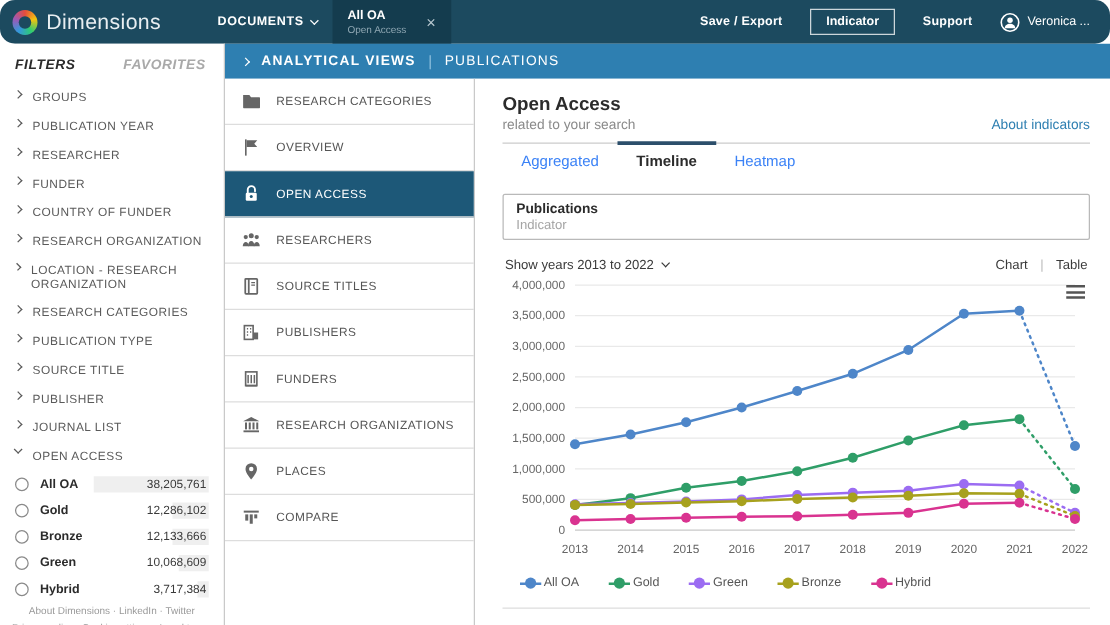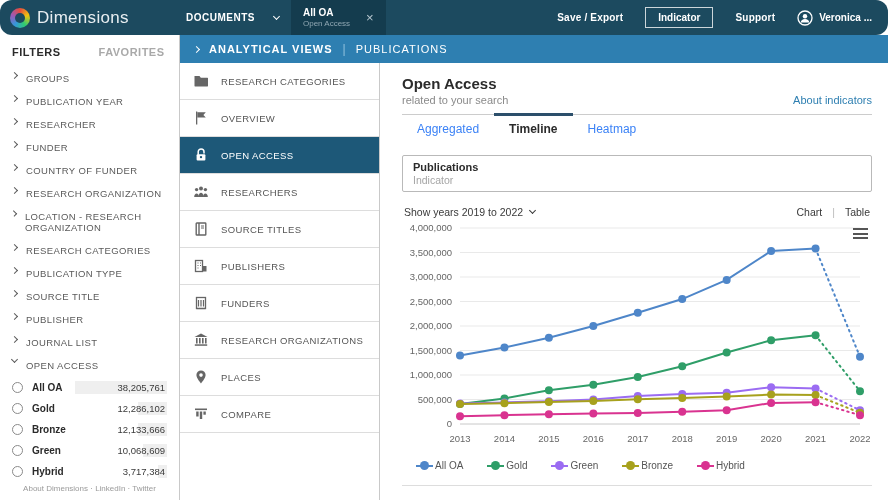--- a/index.html
+++ b/index.html
@@ -8,39 +8,39 @@
          grid-template-rows:35px 28px 1fr; overflow:hidden; position:relative; background:#fff; }
 
   
   .navbar { grid-column:1/4; grid-row:1; background:#1c4a5f; display:flex; align-items:center; color:#fff;border-radius:12px; }
   .brand { display:flex; align-items:center; gap:7px; padding-left:10px; width:170px; }
   .logo { width:20px; height:20px; border-radius:50%;
           background:conic-gradient(#e74c3c,#f1c40f,#2ecc71,#3498db,#9b59b6,#e74c3c);
           position:relative; }
   .logo::after { content:''; position:absolute; left:5px; top:5px; width:10px; height:10px; border-radius:50%; background:#1c4a5f; }
   .brand-name { font-size:17px; font-weight:400; color:#e8eef1; letter-spacing:0.3px; }
-  .docs-label { font-size:10px; font-weight:bold; letter-spacing:0.5px; margin-left:16px; display:flex; align-items:center; gap:19px; }
+  .docs-label { font-size:10px; font-weight:bold; letter-spacing:0.5px; margin-left:4px; display:flex; align-items:center; gap:6px; }
   .doc-tab { margin-left:12px; height:35px; background:#143c4e; display:flex; align-items:center; padding:0 12px; gap:16px; }
   .doc-tab-title { font-size:10px; font-weight:bold; line-height:12px; }
   .doc-tab-sub { font-size:8px; color:#8fa7b3; line-height:10px; }
   .doc-close { color:#b6c6ce; font-size:13px; cursor:pointer; }
   .nav-right { margin-left:auto; display:flex; align-items:center; gap:22px; padding-right:16px; }
   .nav-link { font-size:10px; font-weight:bold; letter-spacing:0.2px; cursor:pointer; }
   .workflow-btn { border:1px solid #ccd6da; padding:4px 12px; font-size:10px; font-weight:bold; cursor:pointer; }
-  .user { display:flex; align-items:center; gap:6px; font-size:10px; font-weight:bold; }
+  .user { display:flex; align-items:center; gap:6px; font-size:10px; font-weight:normal; }
 
   
   .chev { display:inline-block; width:5px; height:5px; border-right:1.5px solid currentColor; border-bottom:1.5px solid currentColor; }
   .chev.right { transform:rotate(-45deg); }
   .chev.down  { transform:rotate(45deg); margin-top:-3px; }
 
   
   .sidebar { grid-column:1; grid-row:2/4; background:#fff; border-right:1px solid #c9c9c9; display:flex; flex-direction:column; overflow:hidden; }
   .sidebar-tabs { display:flex; gap:38px; padding:11px 12px 9px; }
-  .sidebar-tab { font-size:11px; font-weight:bold; letter-spacing:0.5px; color:#2b2b2b; cursor:pointer; }
+  .sidebar-tab { font-size:11px; font-weight:bold; letter-spacing:0.5px; color:#2b2b2b; cursor:pointer;font-style:italic; }
   .sidebar-tab.inactive { color:#a9a9a9; }
   .filter-item { display:flex; align-items:flex-start; gap:9px; padding:6px 12px; color:#5a5a5a; font-size:9.5px;
                  letter-spacing:0.4px; cursor:pointer; }
   .oa-option { display:flex; align-items:center; padding:3px 12px 3px 12px; cursor:pointer; }
   .radio { width:11px; height:11px; border:1.5px solid #8a8a8a; border-radius:50%; flex:none; }
   .oa-label { font-size:10px; font-weight:bold; color:#2b2b2b; margin-left:9px; }
   .count-wrap { margin-left:auto; position:relative; width:76px; height:15px; display:flex; align-items:center; justify-content:flex-end; }
   .count-bar { position:absolute; right:0; top:1px; height:13px; background:#efefef; }
   .count-num { position:relative; font-size:9.5px; color:#3a3a3a; padding-right:2px; }
   .sidebar-footer { margin-top:auto; text-align:center; padding-bottom:4px; }
@@ -352,21 +352,21 @@
       <span class="tab">Aggregated</span>
       <span class="tab active">Timeline</span>
       <span class="tab">Heatmap</span>
     </div>
     <div class="indicator-box">
       <div class="ib-title">Publications</div>
       <div class="ib-sub">Indicator</div>
     </div>
     <div class="controls-row">
       <span class="show-years">
-        <span>Show years 2019 to 2022</span>
+        <span>Show years 2013 to 2022</span>
         <span class="chev down"></span>
       </span>
       <span class="chart-toggle">
         <span class="ct-item">Chart</span>
         <span class="ct-div">|</span>
         <span class="ct-item">Table</span>
       </span>
     </div>
     <div class="chart-wrap">
       <div class="hamburger">

